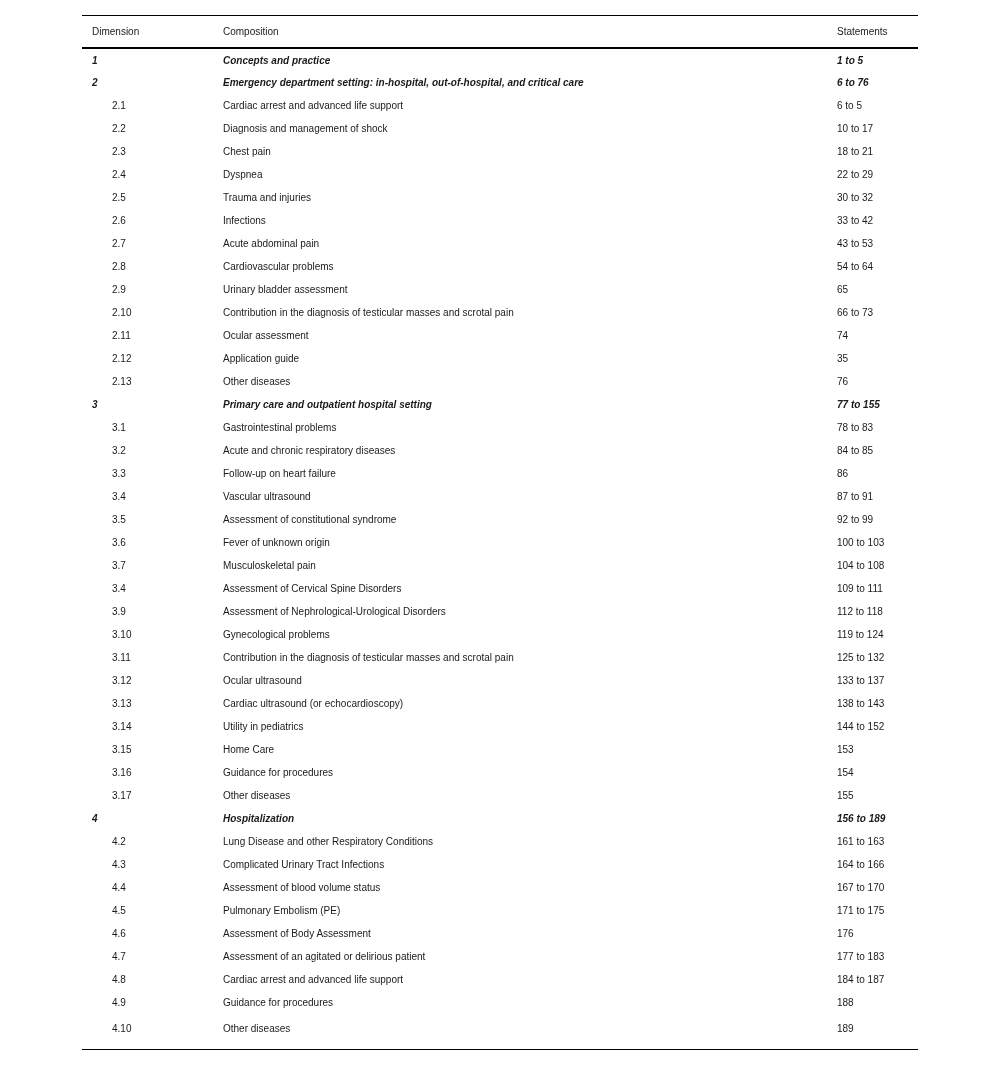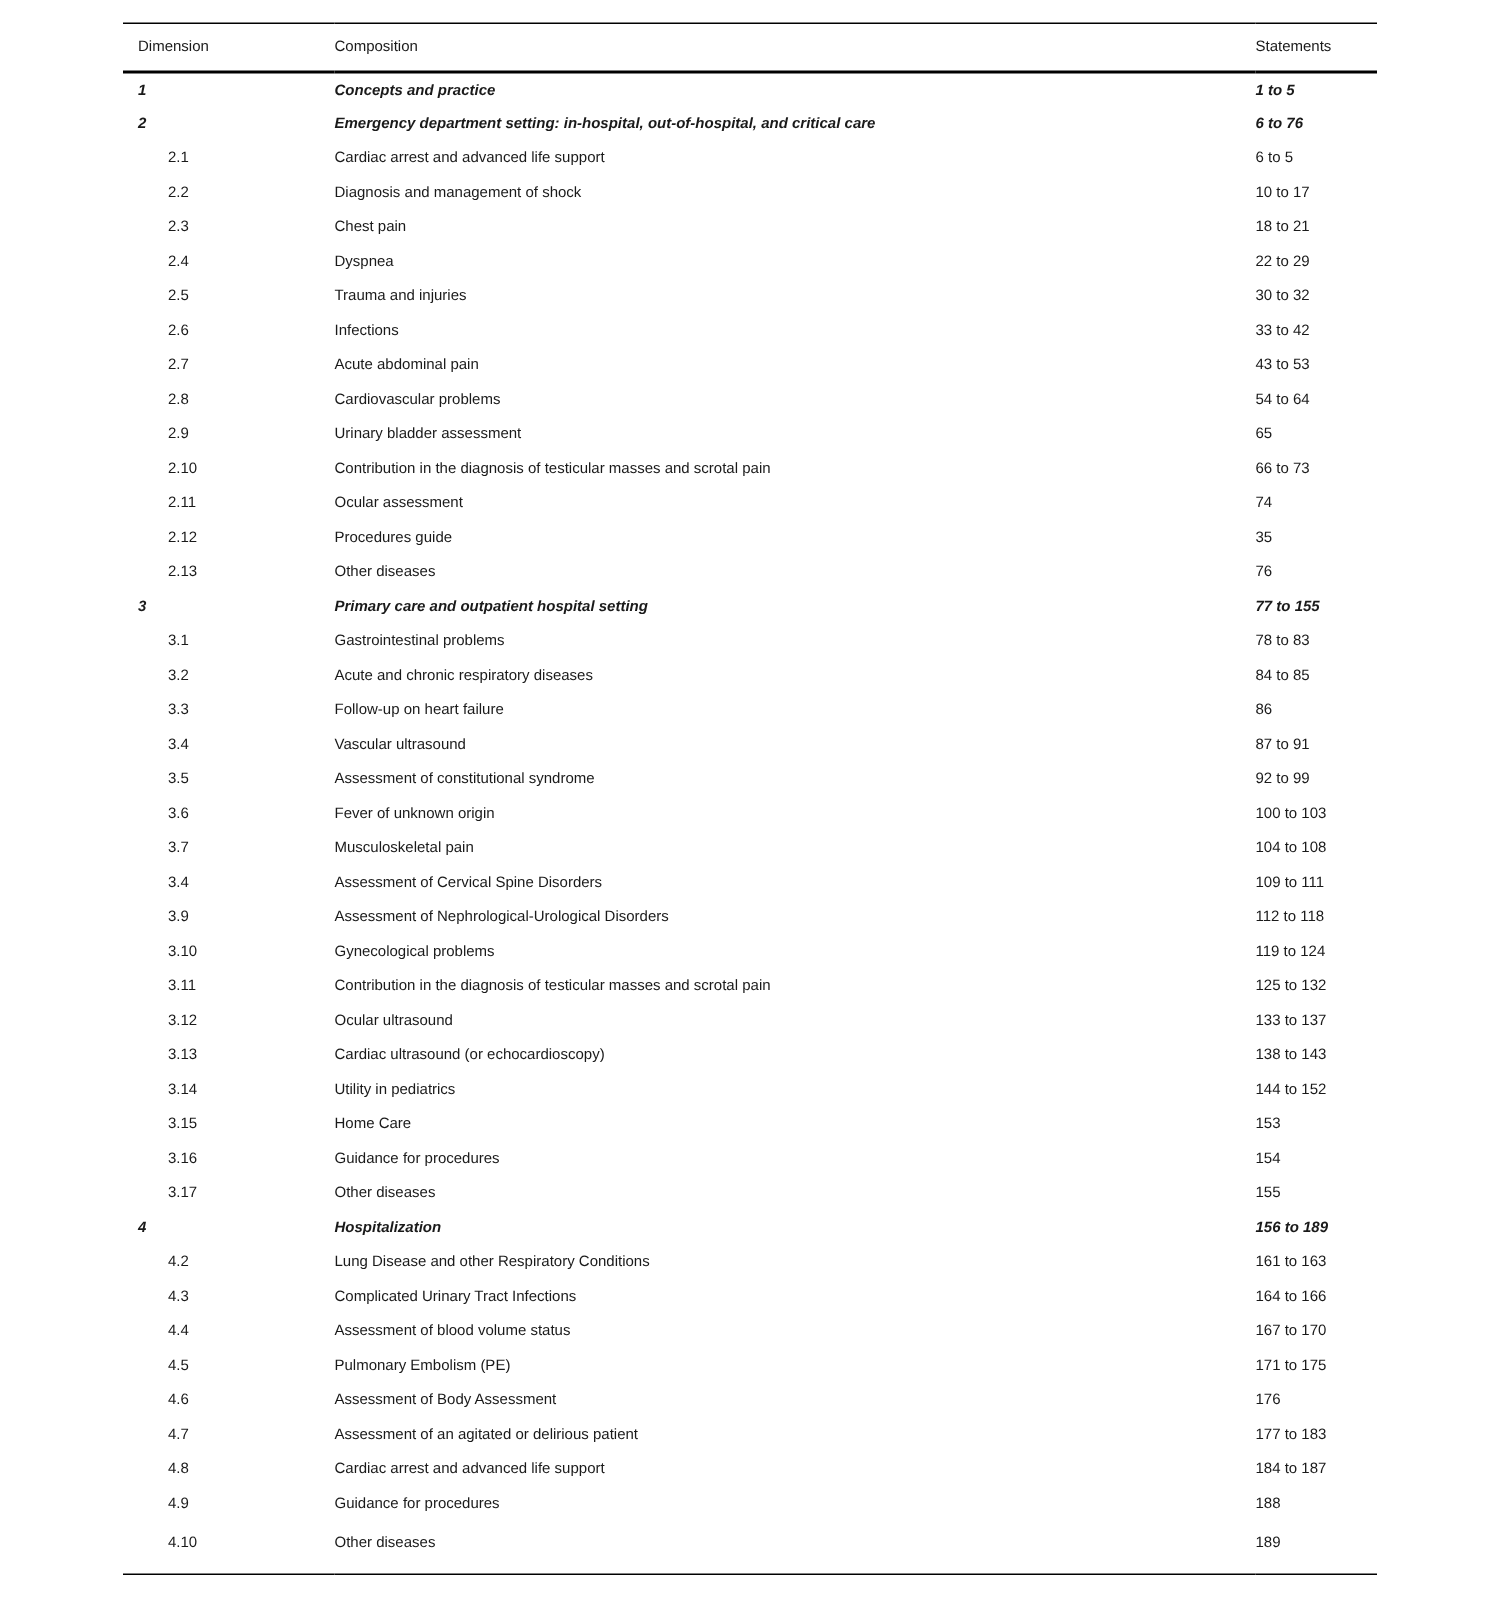--- a/index.html
+++ b/index.html
@@ -102,21 +102,21 @@
           <td class="c2">Contribution in the diagnosis of testicular masses and scrotal pain</td>
           <td class="c3">66 to 73</td>
         </tr>
         <tr class="sub">
           <td class="c1">2.11</td>
           <td class="c2">Ocular assessment</td>
           <td class="c3">74</td>
         </tr>
         <tr class="sub">
           <td class="c1">2.12</td>
-          <td class="c2">Procedures guide</td>
+          <td class="c2">Application guide</td>
           <td class="c3">35</td>
         </tr>
         <tr class="sub">
           <td class="c1">2.13</td>
           <td class="c2">Other diseases</td>
           <td class="c3">76</td>
         </tr>
         <tr class="group">
           <td class="c1">3</td>
           <td class="c2">Primary care and outpatient hospital setting</td>

